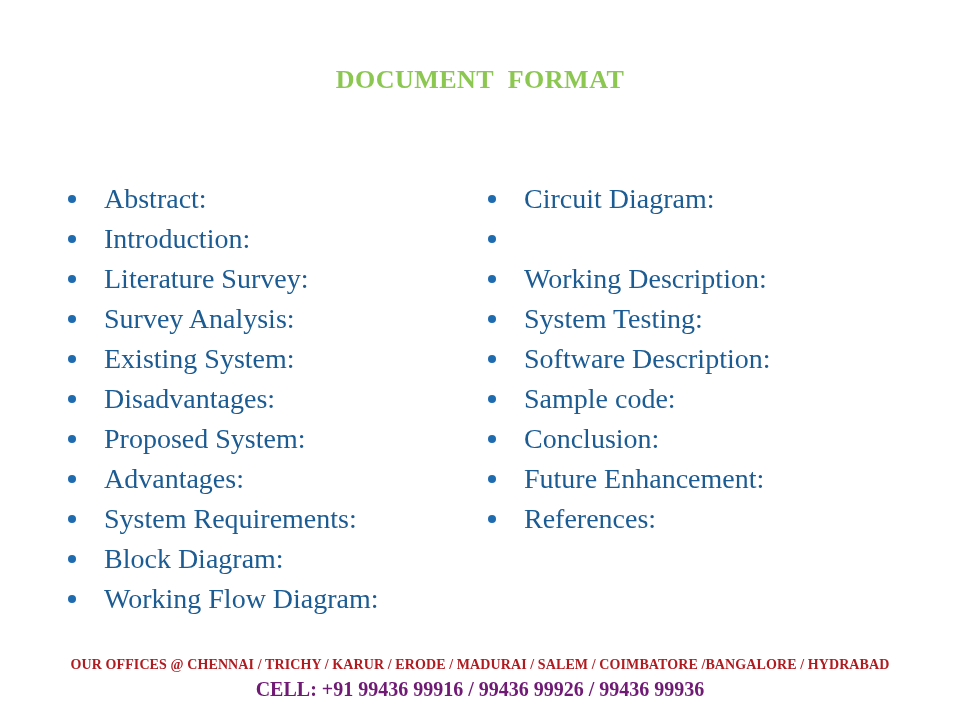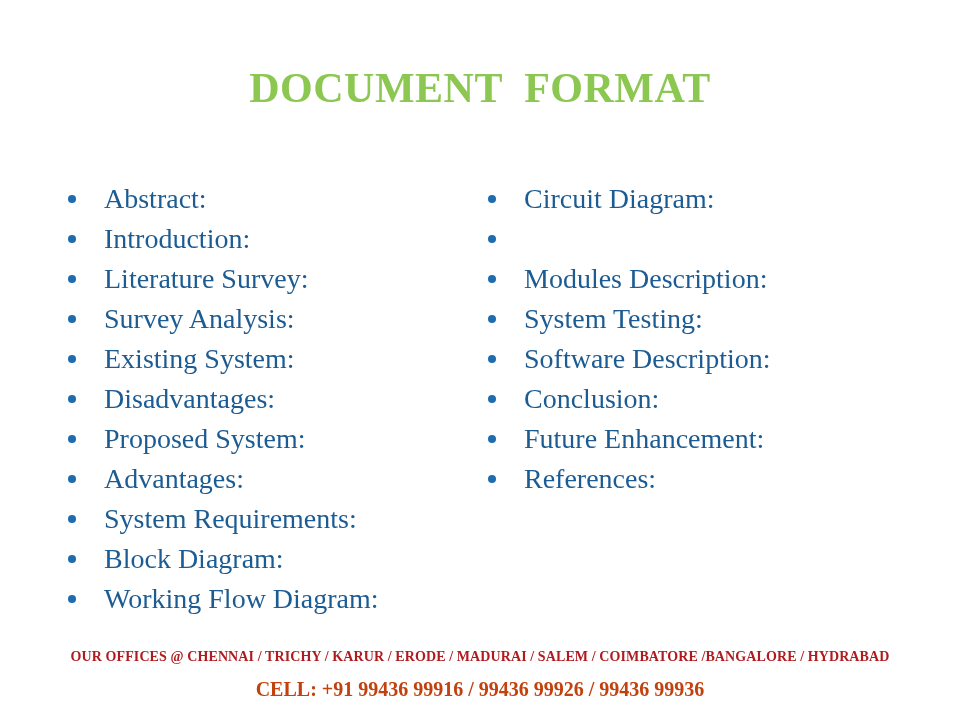--- a/index.html
+++ b/index.html
@@ -26,21 +26,21 @@
 
   
   .slide-title {
     position: absolute;
     top: 66px;
     left: 0;
     width: 960px;
     text-align: center;
     font-family: "Liberation Serif", "DejaVu Serif", serif;
     font-weight: bold;
-    font-size: 42px;
+    font-size: 26px;
     letter-spacing: 0.5px;
     color: #8CC751;
     line-height: 1.05;
     white-space: pre;
   }
 
   
   .columns {
     position: absolute;
     top: 168px;
@@ -105,23 +105,23 @@
     letter-spacing: 0.1px;
     color: #B01B20;
     line-height: 1.35;
     white-space: nowrap;
   }
 
   .footer-cell {
     font-family: "Liberation Serif", "DejaVu Serif", serif;
     font-weight: bold;
     font-size: 20px;
-    color: #c2410c;
+    color: #701a75;
     line-height: 1.3;
-    margin-top: 9px;
+    margin-top: 1px;
     white-space: nowrap;
   }
 </style>
 </head>
 <body>
 
 <div class="slide">
 
   <div class="slide-title">DOCUMENT  FORMAT</div>
 
@@ -180,29 +180,33 @@
       <ul class="bullet-list">
         <li class="bullet-item">
           <span class="bullet-marker"></span>
           <span class="bullet-label">Circuit Diagram:</span>
         </li>
         <li class="bullet-item">
           <span class="bullet-marker"></span>
         </li>
         <li class="bullet-item">
           <span class="bullet-marker"></span>
-          <span class="bullet-label">Modules Description:</span>
+          <span class="bullet-label">Working Description:</span>
         </li>
         <li class="bullet-item">
           <span class="bullet-marker"></span>
           <span class="bullet-label">System Testing:</span>
         </li>
         <li class="bullet-item">
           <span class="bullet-marker"></span>
           <span class="bullet-label">Software Description:</span>
+        </li>
+        <li class="bullet-item">
+          <span class="bullet-marker"></span>
+          <span class="bullet-label">Sample code:</span>
         </li>
         <li class="bullet-item">
           <span class="bullet-marker"></span>
           <span class="bullet-label">Conclusion:</span>
         </li>
         <li class="bullet-item">
           <span class="bullet-marker"></span>
           <span class="bullet-label">Future Enhancement:</span>
         </li>
         <li class="bullet-item">

